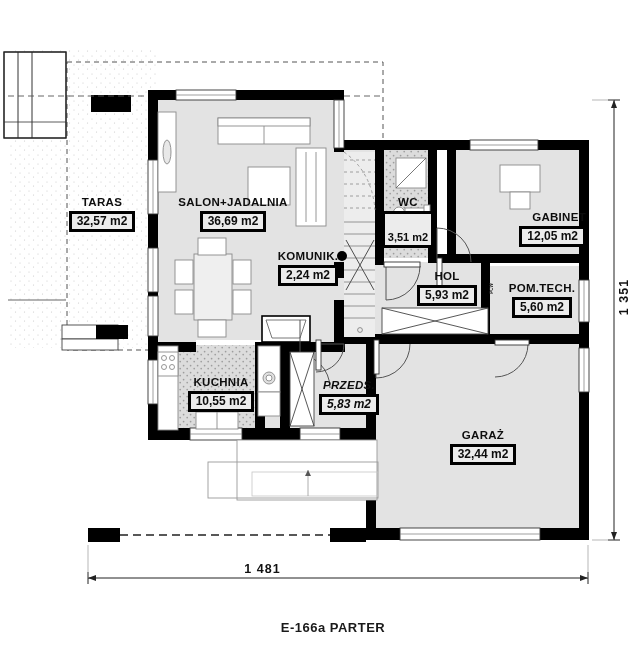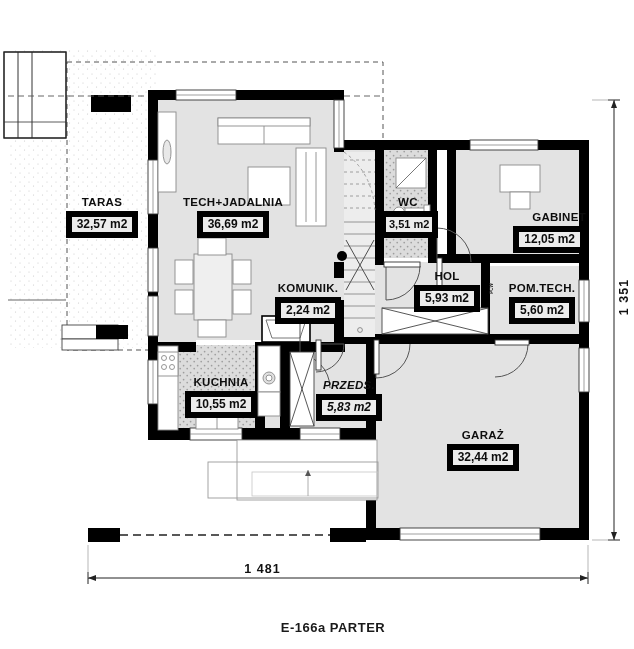--- a/index.html
+++ b/index.html
@@ -47,21 +47,21 @@
     white-space:nowrap;
     line-height:13px;
   }
   .roomlabel .rarea{
     display:inline-block;
     margin-top:2px;
     font-size:12px;
     font-weight:700;
     color:#0d0d0d;
     background:#ececec;
-    border:6px solid #000000;
+    border:3px solid #000000;
     padding:0px 5px 1px 5px;
     line-height:14px;
     white-space:nowrap;
   }
   .vlabel{
     position:absolute;
     font-size:4.5px;
     font-weight:700;
     color:#222;
     transform:rotate(-90deg);
@@ -367,32 +367,32 @@
     <line x1="344" y1="96" x2="383" y2="96" stroke="#555" stroke-width="0.9" stroke-dasharray="6 4"></line>
   </g>
 </svg>
 
 <div class="roomlabel" style="left:56px;top:196px;width:92px;">
   <span class="rname">TARAS</span>
   <span class="rarea">32,57 m2</span>
 </div>
 
 <div class="roomlabel" style="left:159px;top:196px;width:148px;">
-  <span class="rname">TECH+JADALNIA</span>
+  <span class="rname">SALON+JADALNIA</span>
   <span class="rarea">36,69 m2</span>
 </div>
 
-<div class="roomlabel" style="left:262px;top:250px;width:92px;margin-top:32px;">
+<div class="roomlabel" style="left:262px;top:250px;width:92px;">
   <span class="rname">KOMUNIK.</span>
   <span class="rarea">2,24 m2</span>
 </div>
 
 <div class="roomlabel" style="left:380px;top:196px;width:56px;">
   <span class="rname">WC</span>
-  <span class="rarea" style="font-size:11px;padding:0 3px 1px 3px;">3,51 m2</span>
+  <span class="rarea" style="font-size:11px;padding:16px 3px 1px 3px;">3,51 m2</span>
 </div>
 
 <div class="roomlabel" style="left:482px;top:211px;width:104px;text-align:right;">
   <span class="rname">GABINET</span>
   <span class="rarea">12,05 m2</span>
 </div>
 
 <div class="roomlabel" style="left:409px;top:270px;width:76px;">
   <span class="rname">HOL</span>
   <span class="rarea">5,93 m2</span>

